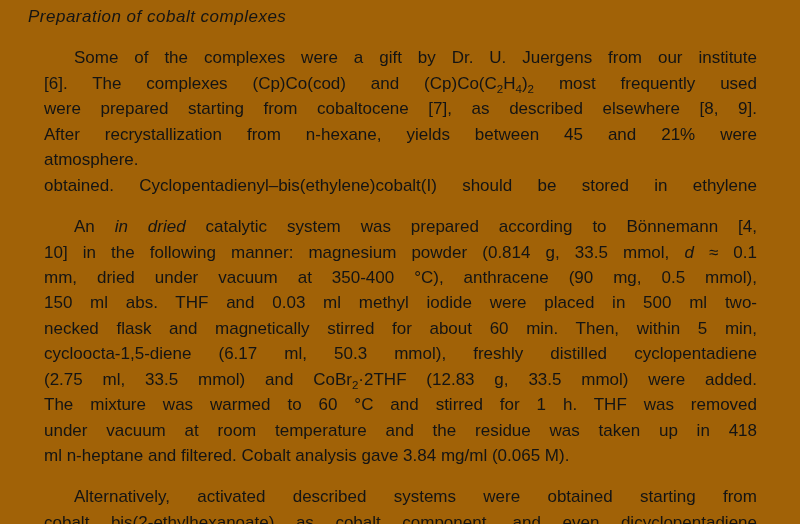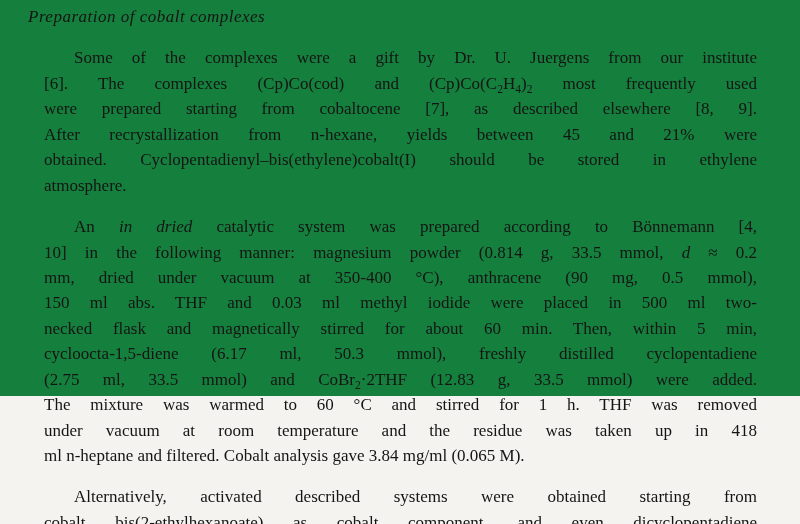--- a/index.html
+++ b/index.html
@@ -6,24 +6,24 @@
     margin: 0;
     padding: 0;
     width: 800px;
     height: 524px;
     overflow: hidden;
     background: #f4f3f0;
   }
   .page {
     box-sizing: border-box;
     width: 800px;
-    height: 396px;
-    background: #15803d;
+    height: 524px;
+    background: #a16207;
     color: #141414;
-    font-family: Liberation Serif, serif;
+    font-family: Liberation Sans, sans-serif;
     font-size: 17px;
     padding: 4px 27px 0 28px;
     -webkit-font-smoothing: antialiased;
   }
   .heading {
     font-size: 17px;
     font-weight: normal;
     font-style: italic;
     margin: 0;
     line-height: 25.45px;
@@ -55,26 +55,26 @@
 <body>
 
 <div class="page">
   <h1 class="heading">Preparation of cobalt complexes</h1>
   <div>
       <div class="paragraph">
         <div class="line indent"><span>Some of the complexes were a gift by Dr. U. Juergens from our institute</span></div>
         <div class="line"><span>[6]. The complexes (Cp)Co(cod) and (Cp)Co(C</span><span class="sub">2</span><span>H</span><span class="sub">4</span><span>)</span><span class="sub">2</span><span> most frequently used</span></div>
         <div class="line"><span>were prepared starting from cobaltocene [7], as described elsewhere [8, 9].</span></div>
         <div class="line"><span>After recrystallization from n-hexane, yields between 45 and 21% were</span></div>
+        <div class="line last"><span>atmosphere.</span></div>
         <div class="line"><span>obtained. Cyclopentadienyl–bis(ethylene)cobalt(I) should be stored in ethylene</span></div>
-        <div class="line last"><span>atmosphere.</span></div>
       </div>
       <div class="paragraph">
         <div class="line indent"><span>An </span><span class="it">in dried</span><span> catalytic system was prepared according to Bönnemann [4,</span></div>
-        <div class="line"><span>10] in the following manner: magnesium powder (0.814 g, 33.5 mmol, </span><span class="it">d</span><span> ≈ 0.2</span></div>
+        <div class="line"><span>10] in the following manner: magnesium powder (0.814 g, 33.5 mmol, </span><span class="it">d</span><span> ≈ 0.1</span></div>
         <div class="line"><span>mm, dried under vacuum at 350-400 °C), anthracene (90 mg, 0.5 mmol),</span></div>
         <div class="line"><span>150 ml abs. THF and 0.03 ml methyl iodide were placed in 500 ml two-</span></div>
         <div class="line"><span>necked flask and magnetically stirred for about 60 min. Then, within 5 min,</span></div>
         <div class="line"><span>cycloocta-1,5-diene (6.17 ml, 50.3 mmol), freshly distilled cyclopentadiene</span></div>
         <div class="line"><span>(2.75 ml, 33.5 mmol) and CoBr</span><span class="sub">2</span><span>·2THF (12.83 g, 33.5 mmol) were added.</span></div>
         <div class="line"><span>The mixture was warmed to 60 °C and stirred for 1 h. THF was removed</span></div>
         <div class="line"><span>under vacuum at room temperature and the residue was taken up in 418</span></div>
         <div class="line last"><span>ml n-heptane and filtered. Cobalt analysis gave 3.84 mg/ml (0.065 M).</span></div>
       </div>
       <div class="paragraph">

